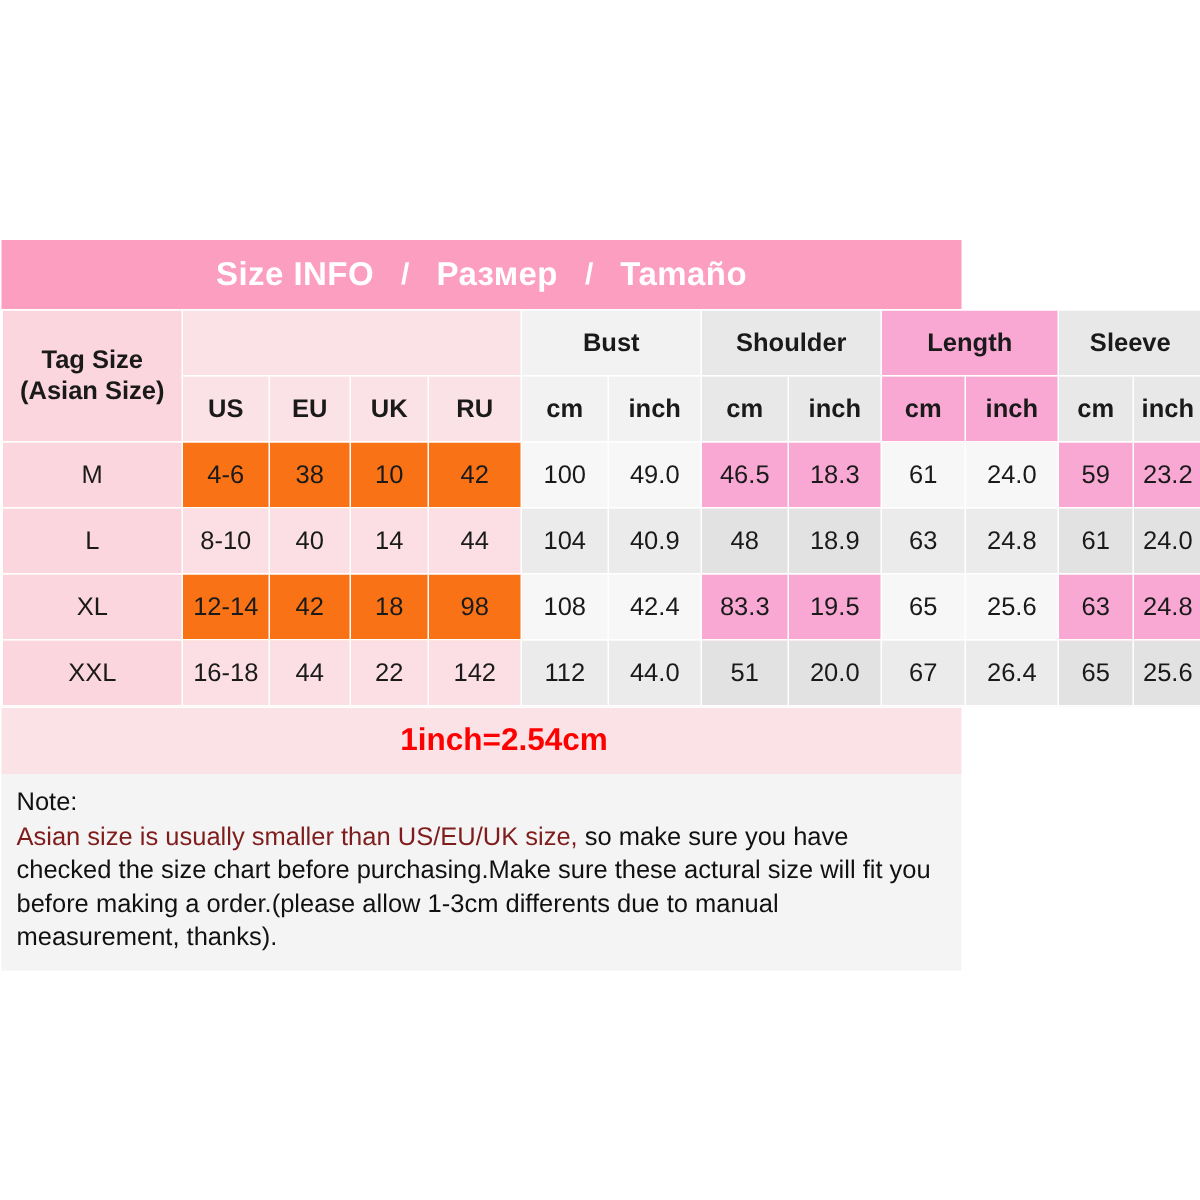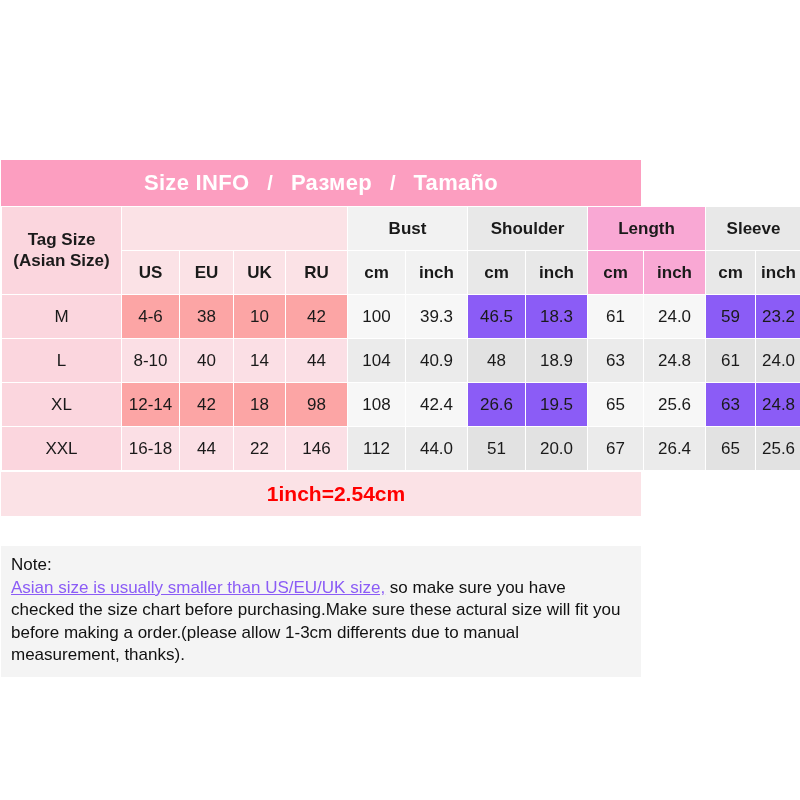--- a/index.html
+++ b/index.html
@@ -80,24 +80,24 @@
     font-weight: bold;
     font-size: 19px;
     line-height: 1.18;
     padding: 4px 2px;
   }
   .rowlabel {
     font-size: 19px;
   }
 
   .row-a .c-bust, .row-a .c-len { background: #f7f7f7; }
-  .row-a .c-sh,  .row-a .c-sl  { background: #8b5cf6; }
+  .row-a .c-sh,  .row-a .c-sl  { background: #f9a8d4; }
   .row-b .c-bust, .row-b .c-len { background: #ebebeb; }
   .row-b .c-sh,  .row-b .c-sl  { background: #e2e2e2; }
-  .row-a .c-reg { background: #fca5a5; }
+  .row-a .c-reg { background: #f97316; }
   .row-b .c-reg { background: #fbdfe5; }
 
   
   .unit-bar {
     background: #fbe2e6;
     height: 44px;
     display: flex;
     align-items: center;
     justify-content: center;
     color: #ff0000;
@@ -107,24 +107,23 @@
   }
   .unit-bar .u2 { margin-left: 30px; }
 
   
   .note {
     background: #f4f4f4;
     padding: 8px 10px 10px 10px;
     font-size: 17px;
     color: #111111;
     line-height: 1.33;
-    margin-top: 30px;
   }
   .note .lead { display: block; }
-  .note .red { color: #8b5cf6; text-decoration: underline; }
+  .note .red { color: #7f1d1d; }
 </style>
 </head>
 <body>
 
 <div class="wrap">
 
   <div class="title-bar">
     <span class="t-main">Size INFO</span>
     <span class="t-sep">/</span>
     <span class="t-main">Размер</span>
@@ -172,21 +171,21 @@
         <td class="c-sl hdr-sub">inch</td>
       </tr>
 
       <tr class="row-a">
         <td class="c-tag rowlabel">M</td>
         <td class="c-reg">4-6</td>
         <td class="c-reg">38</td>
         <td class="c-reg">10</td>
         <td class="c-reg">42</td>
         <td class="c-bust">100</td>
-        <td class="c-bust">39.3</td>
+        <td class="c-bust">49.0</td>
         <td class="c-sh">46.5</td>
         <td class="c-sh">18.3</td>
         <td class="c-len">61</td>
         <td class="c-len">24.0</td>
         <td class="c-sl">59</td>
         <td class="c-sl">23.2</td>
       </tr>
 
       <tr class="row-b">
         <td class="c-tag rowlabel">L</td>
@@ -205,34 +204,34 @@
       </tr>
 
       <tr class="row-a">
         <td class="c-tag rowlabel">XL</td>
         <td class="c-reg">12-14</td>
         <td class="c-reg">42</td>
         <td class="c-reg">18</td>
         <td class="c-reg">98</td>
         <td class="c-bust">108</td>
         <td class="c-bust">42.4</td>
-        <td class="c-sh">26.6</td>
+        <td class="c-sh">83.3</td>
         <td class="c-sh">19.5</td>
         <td class="c-len">65</td>
         <td class="c-len">25.6</td>
         <td class="c-sl">63</td>
         <td class="c-sl">24.8</td>
       </tr>
 
       <tr class="row-b">
         <td class="c-tag rowlabel">XXL</td>
         <td class="c-reg">16-18</td>
         <td class="c-reg">44</td>
         <td class="c-reg">22</td>
-        <td class="c-reg">146</td>
+        <td class="c-reg">142</td>
         <td class="c-bust">112</td>
         <td class="c-bust">44.0</td>
         <td class="c-sh">51</td>
         <td class="c-sh">20.0</td>
         <td class="c-len">67</td>
         <td class="c-len">26.4</td>
         <td class="c-sl">65</td>
         <td class="c-sl">25.6</td>
       </tr>
     </tbody>

